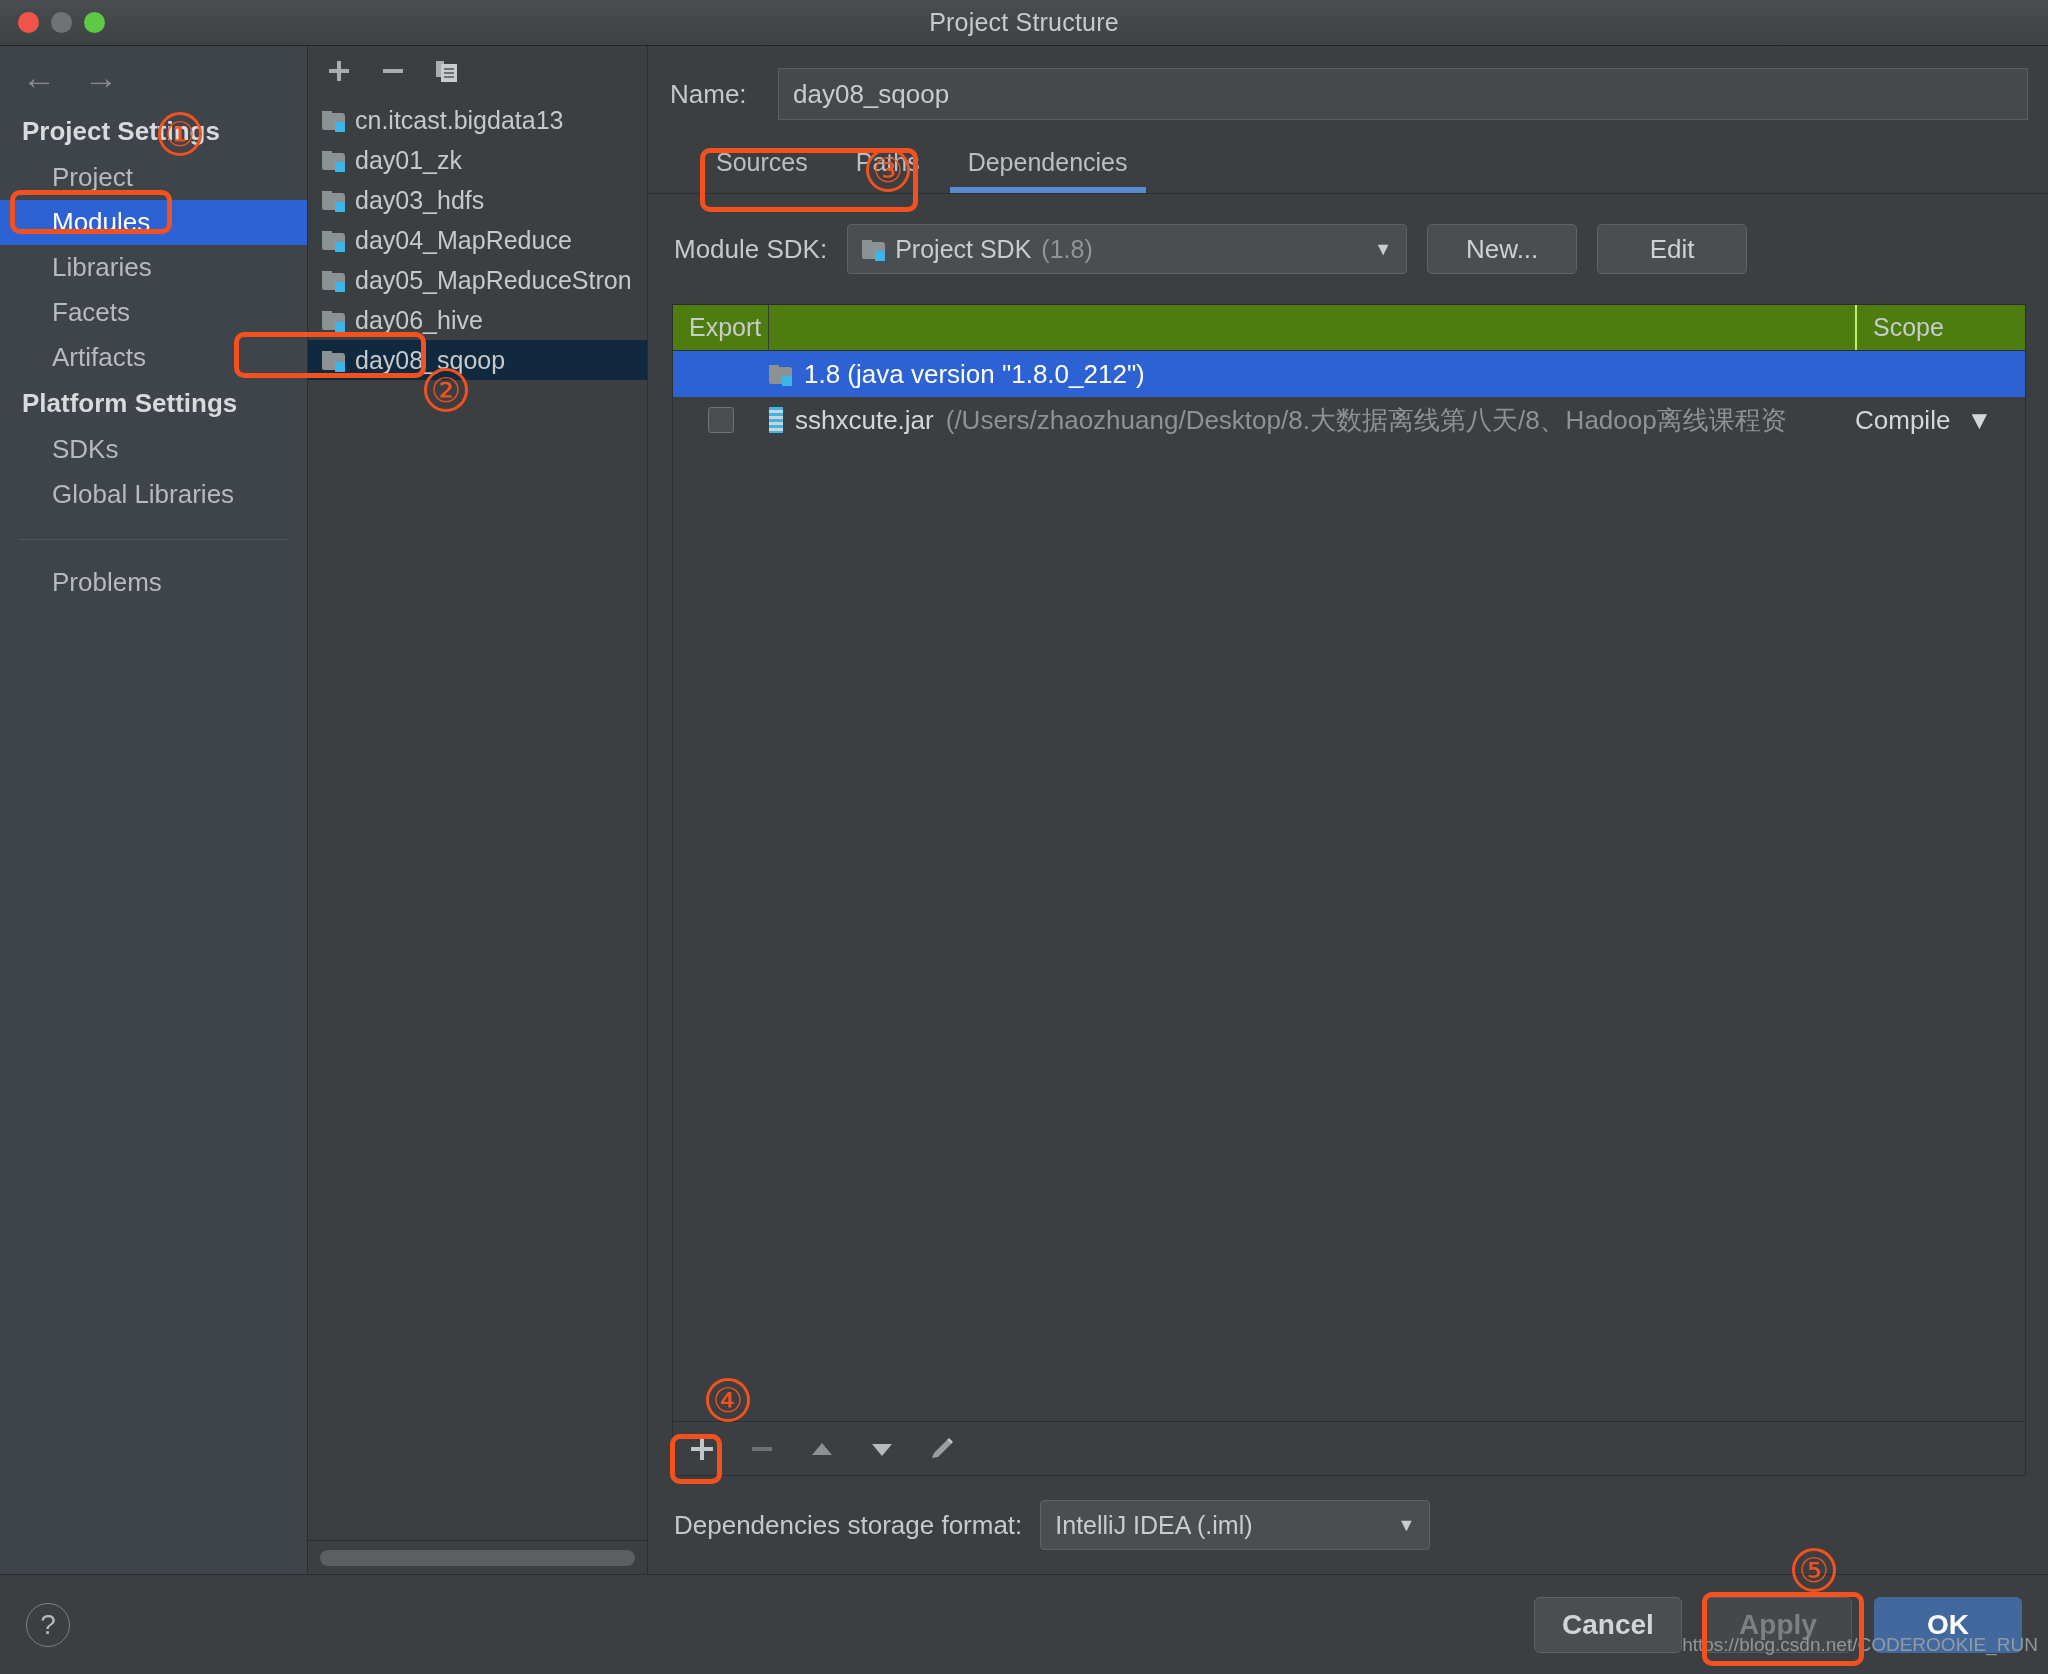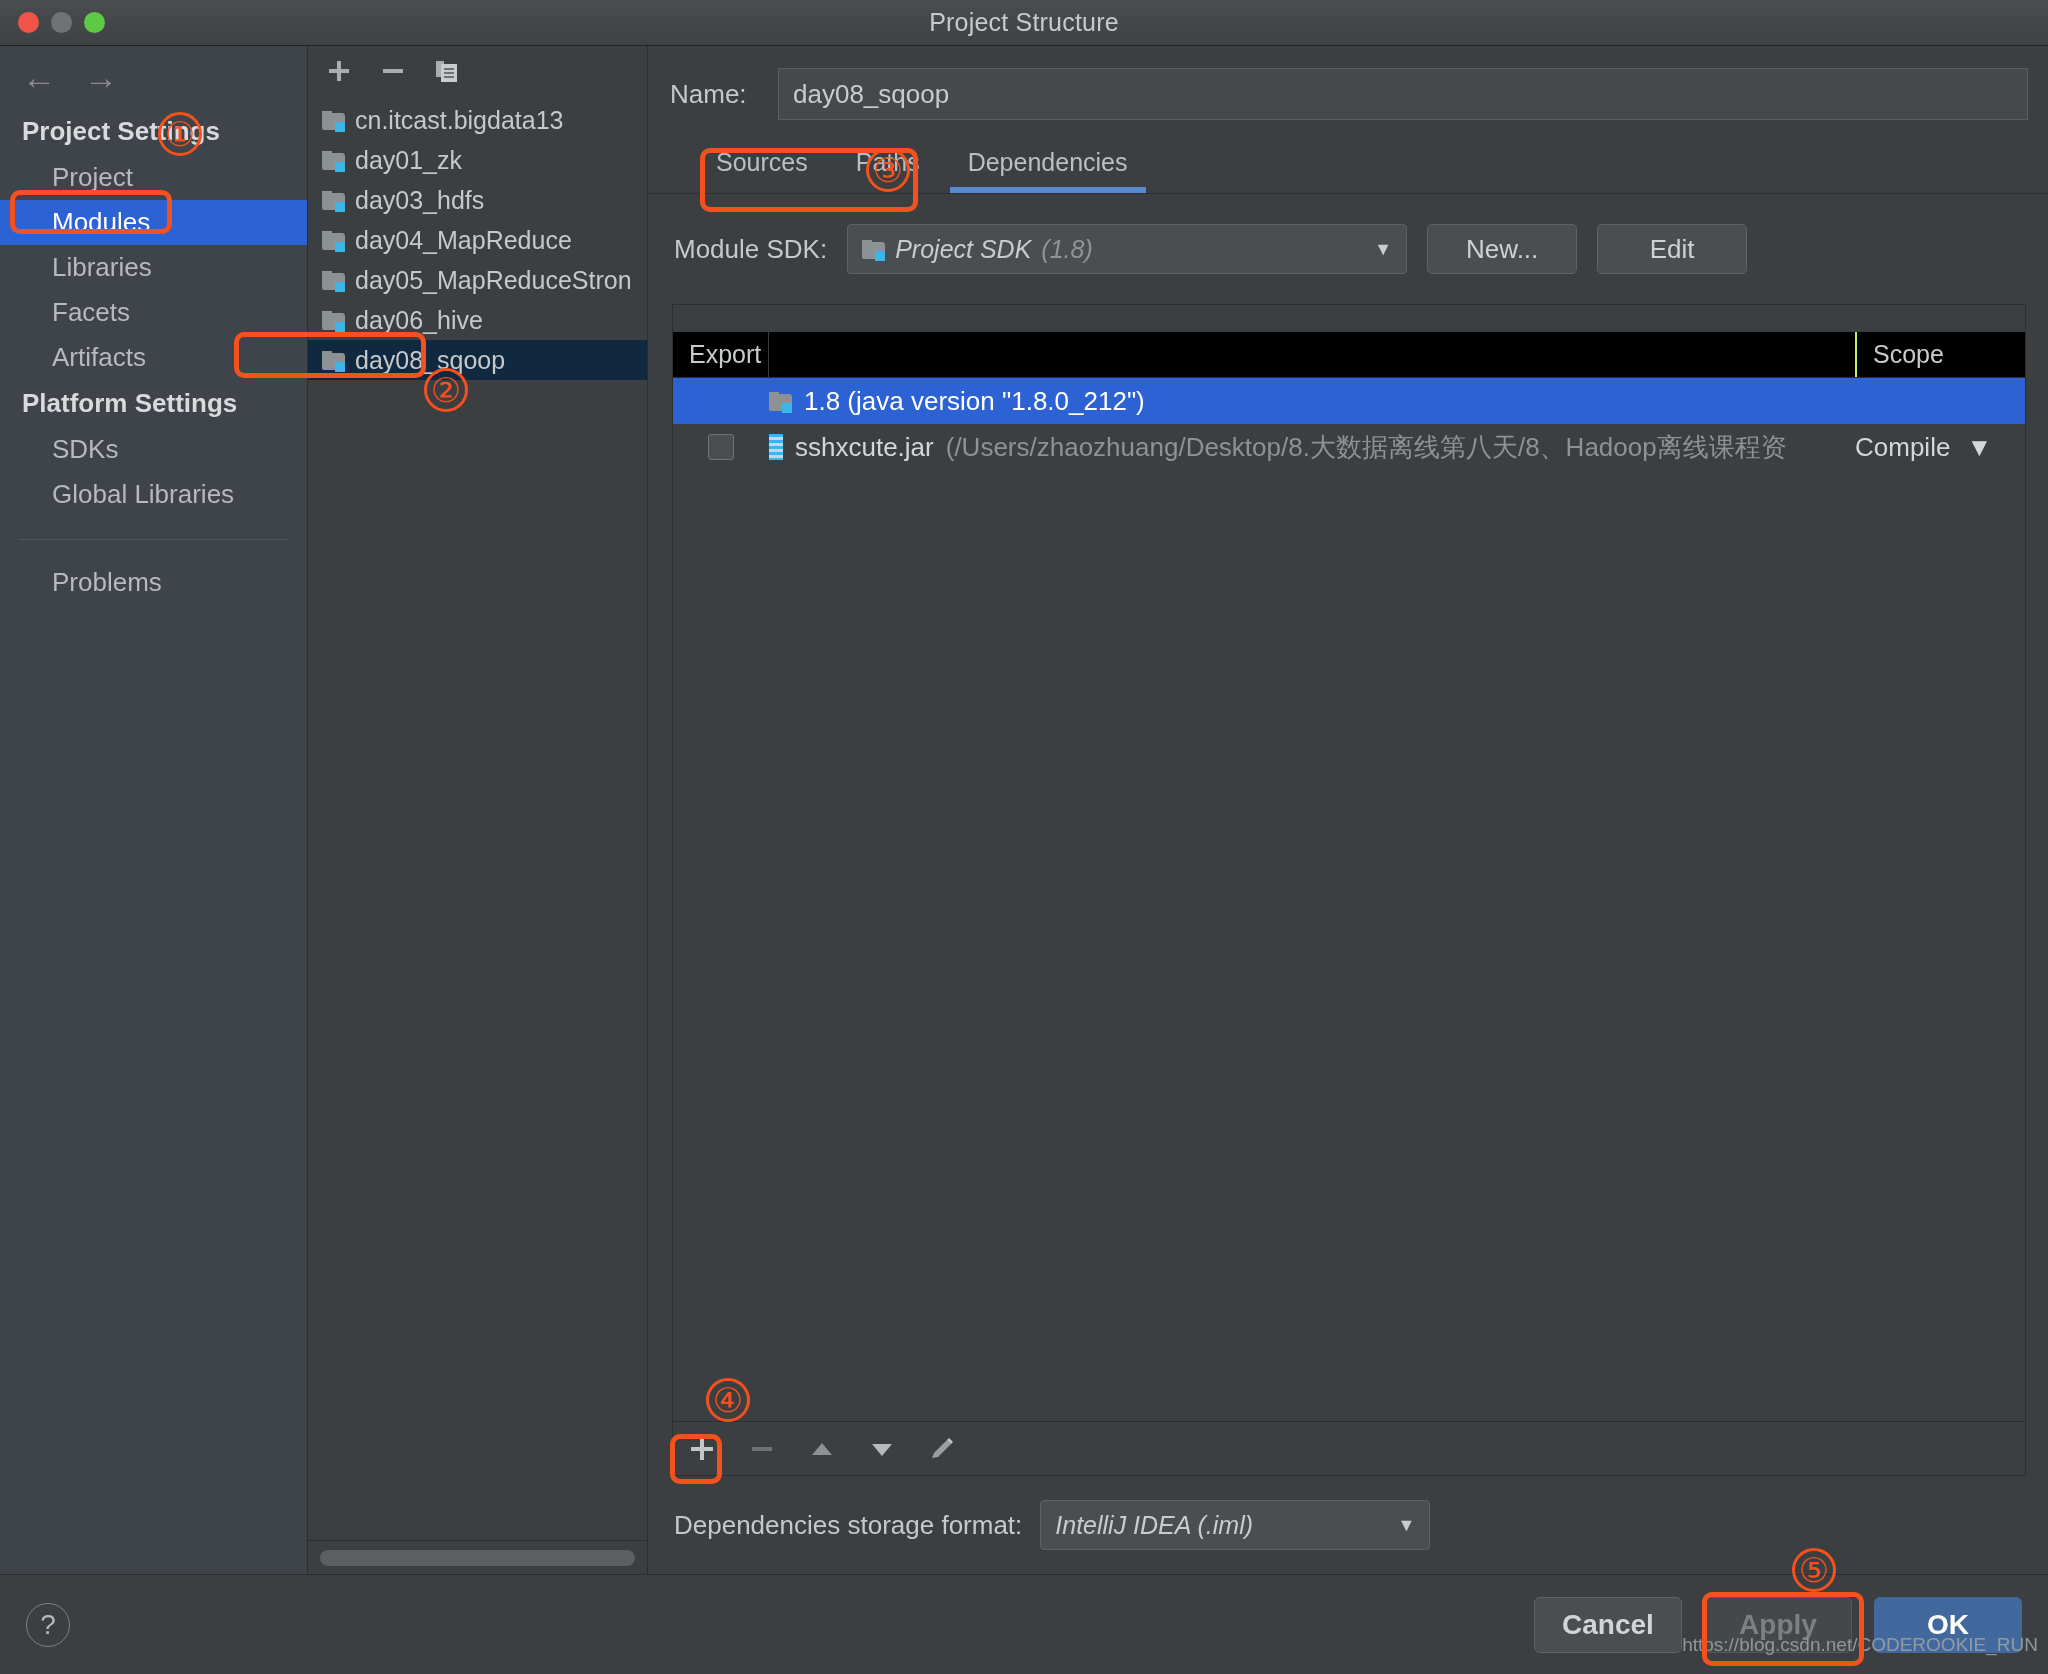--- a/index.html
+++ b/index.html
@@ -139,38 +139,37 @@
   }
 
   
   .sdkrow { display: flex; align-items: center; gap: 20px; padding: 30px 24px 20px 26px; }
   .sdklabel { color: #c6c9cb; font-size: 26px; }
   .combo {
     background: #4a4e50; border: 1px solid #5e6264; border-radius: 4px;
     height: 50px; display: flex; align-items: center;
     padding: 0 14px; color: #c9cccd; font-size: 25px; gap: 10px;
     position: relative;
-    font-style: italic;
   }
   .combo .caret { margin-left: auto; color: #c9cccd; font-size: 18px; }
   .sdk-combo { width: 560px; }
   .dim { color: #909497; }
   .btn {
     height: 50px; min-width: 150px;
     background: #4a4e50; border: 1px solid #5e6264; border-radius: 5px;
     color: #cfd2d4; font-size: 26px;
     display: flex; align-items: center; justify-content: center;
   }
 
   
   .tablewrap {
     margin: 10px 22px 0 24px; flex: 1 1 auto;
     border: 1px solid #2b2d30; display: flex; flex-direction: column; min-height: 0;
   }
-  .thead { display: flex; height: 46px; background: #000000; border-bottom: 1px solid #2b2d30; margin-top: 27px; }
+  .thead { display: flex; height: 46px; background: #4d7c0f; border-bottom: 1px solid #2b2d30; }
   .th {
     color: #c9cccd; font-size: 25px; display: flex; align-items: center;
     padding-left: 16px;
   }
   .th.export { width: 96px; flex: 0 0 96px; border-right: 1px solid #383b3d; }
   .th.mid { flex: 1 1 auto; }
   .th.scope { width: 170px; flex: 0 0 170px; border-left: 2px solid #bef264; }
   .tbody { flex: 1 1 auto; background: #3c3f41; overflow: hidden; }
   .trow {
     display: flex; align-items: center; height: 46px;

